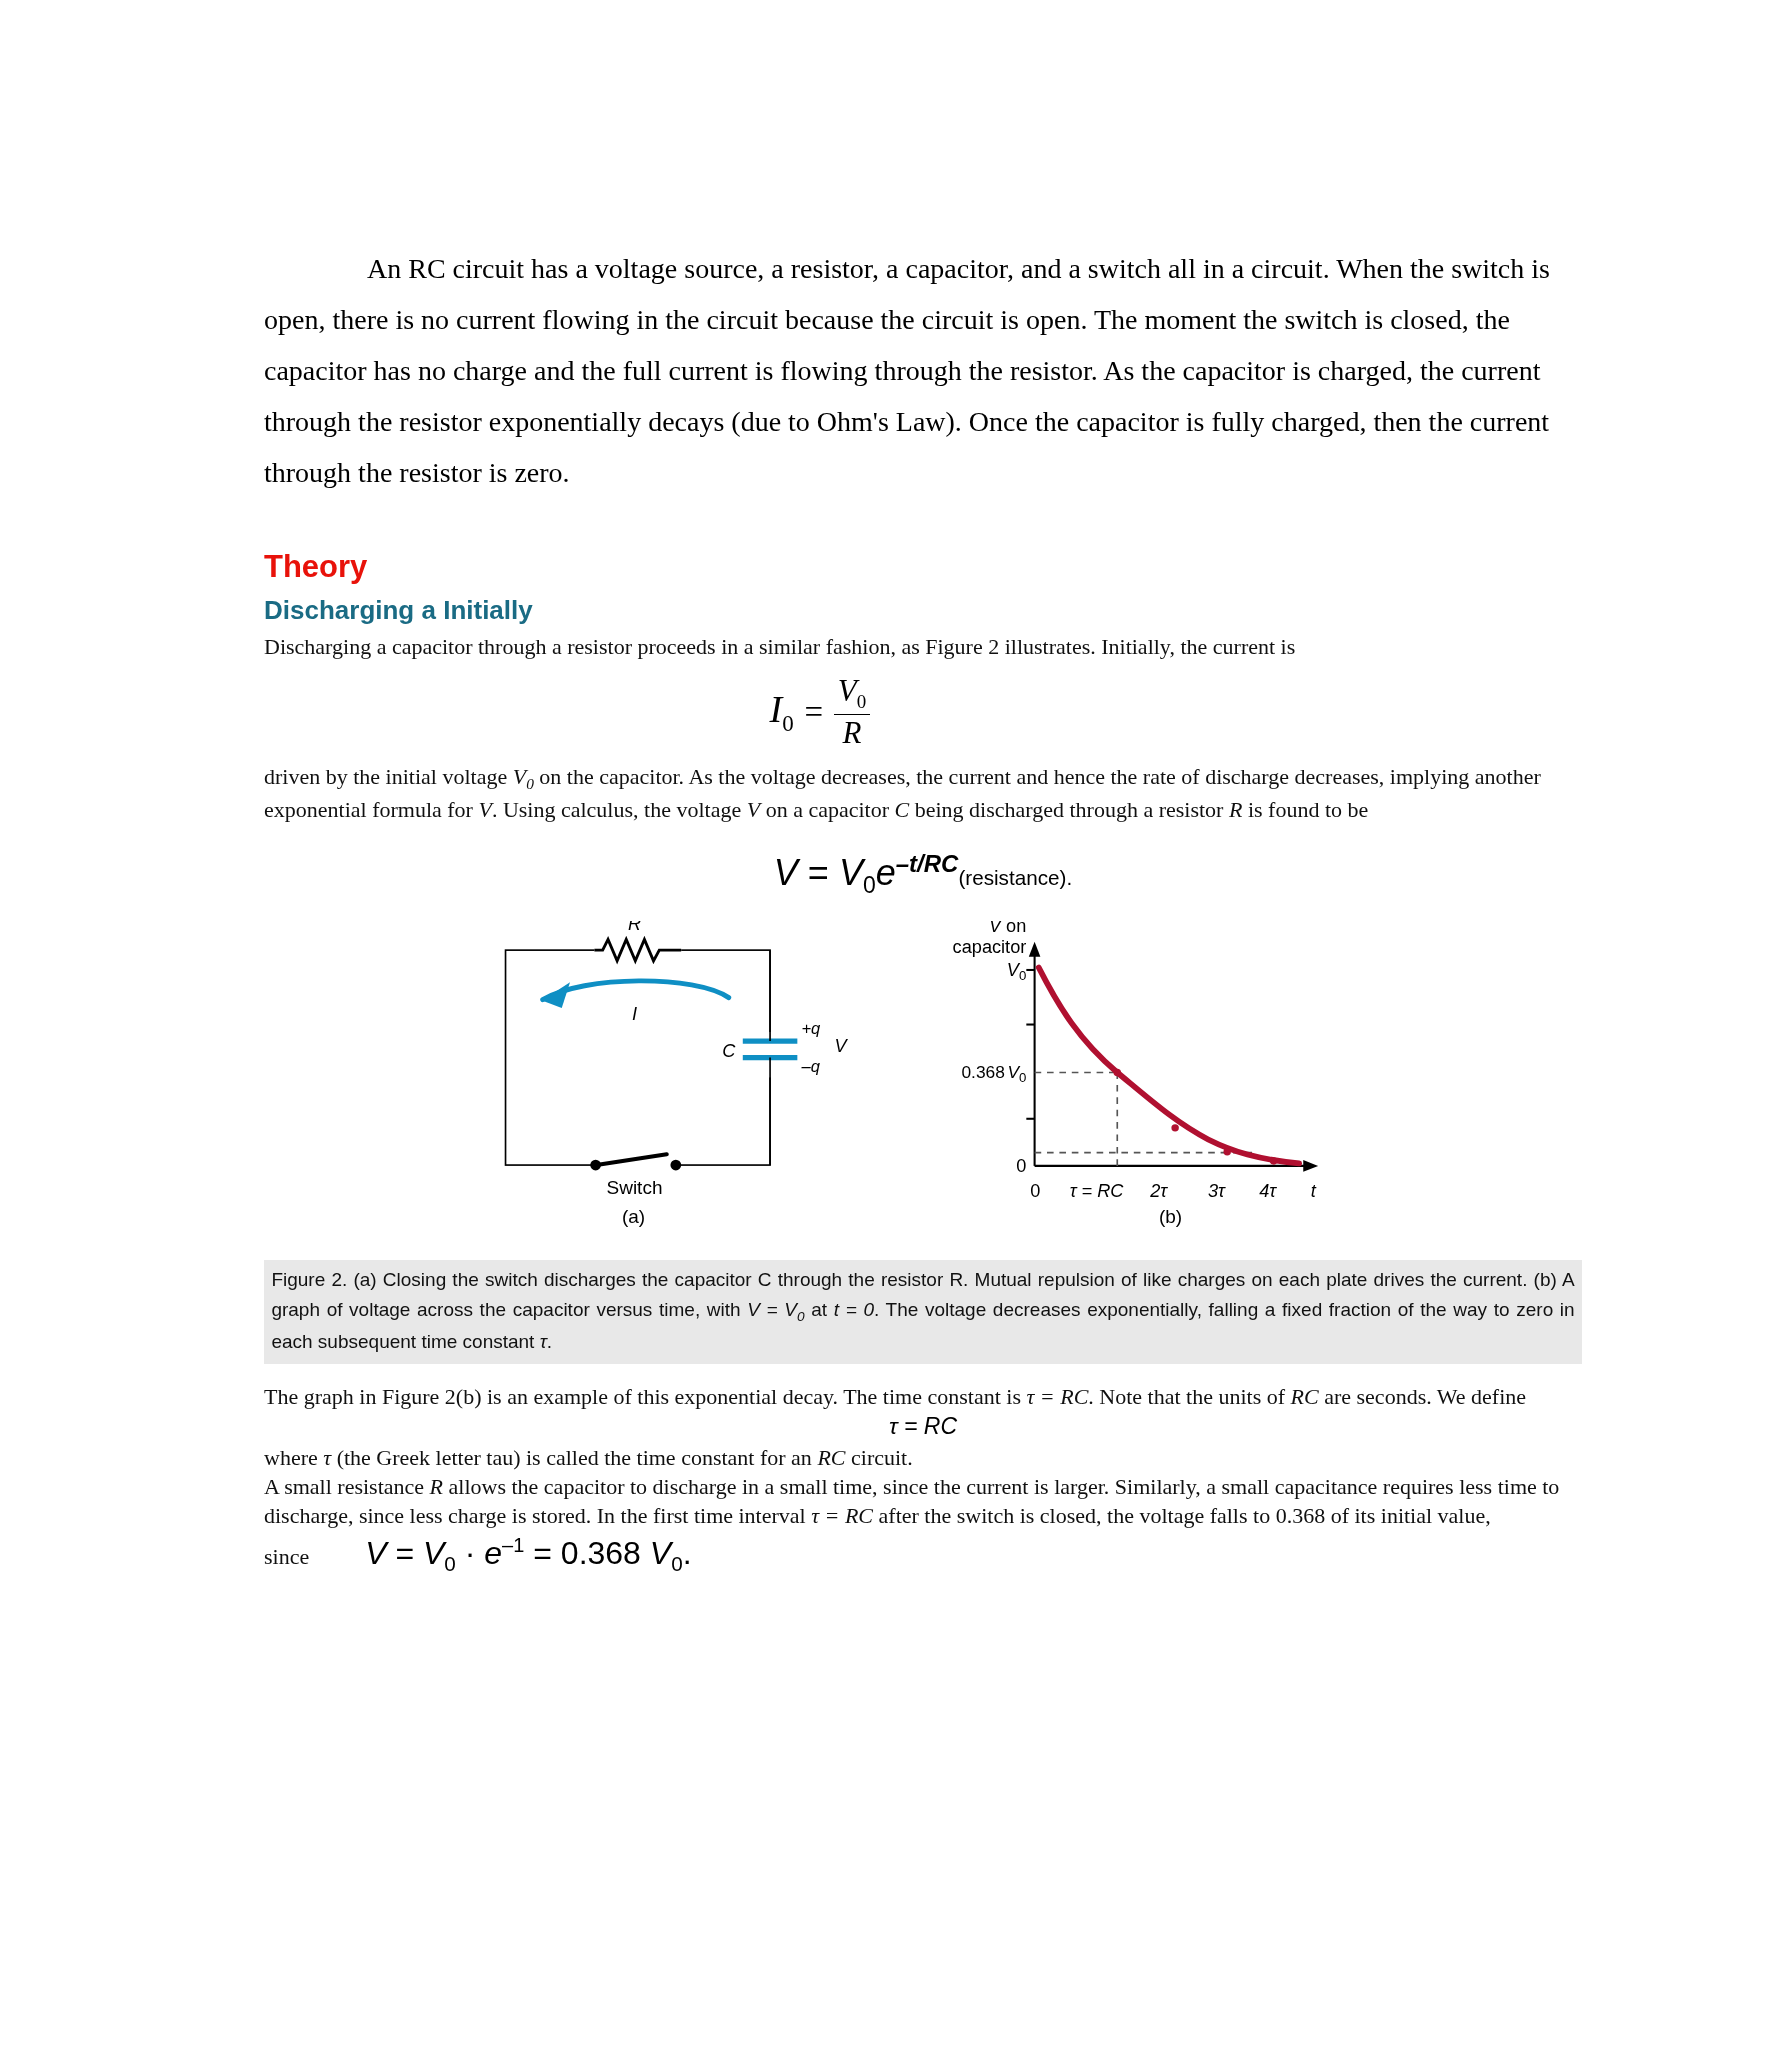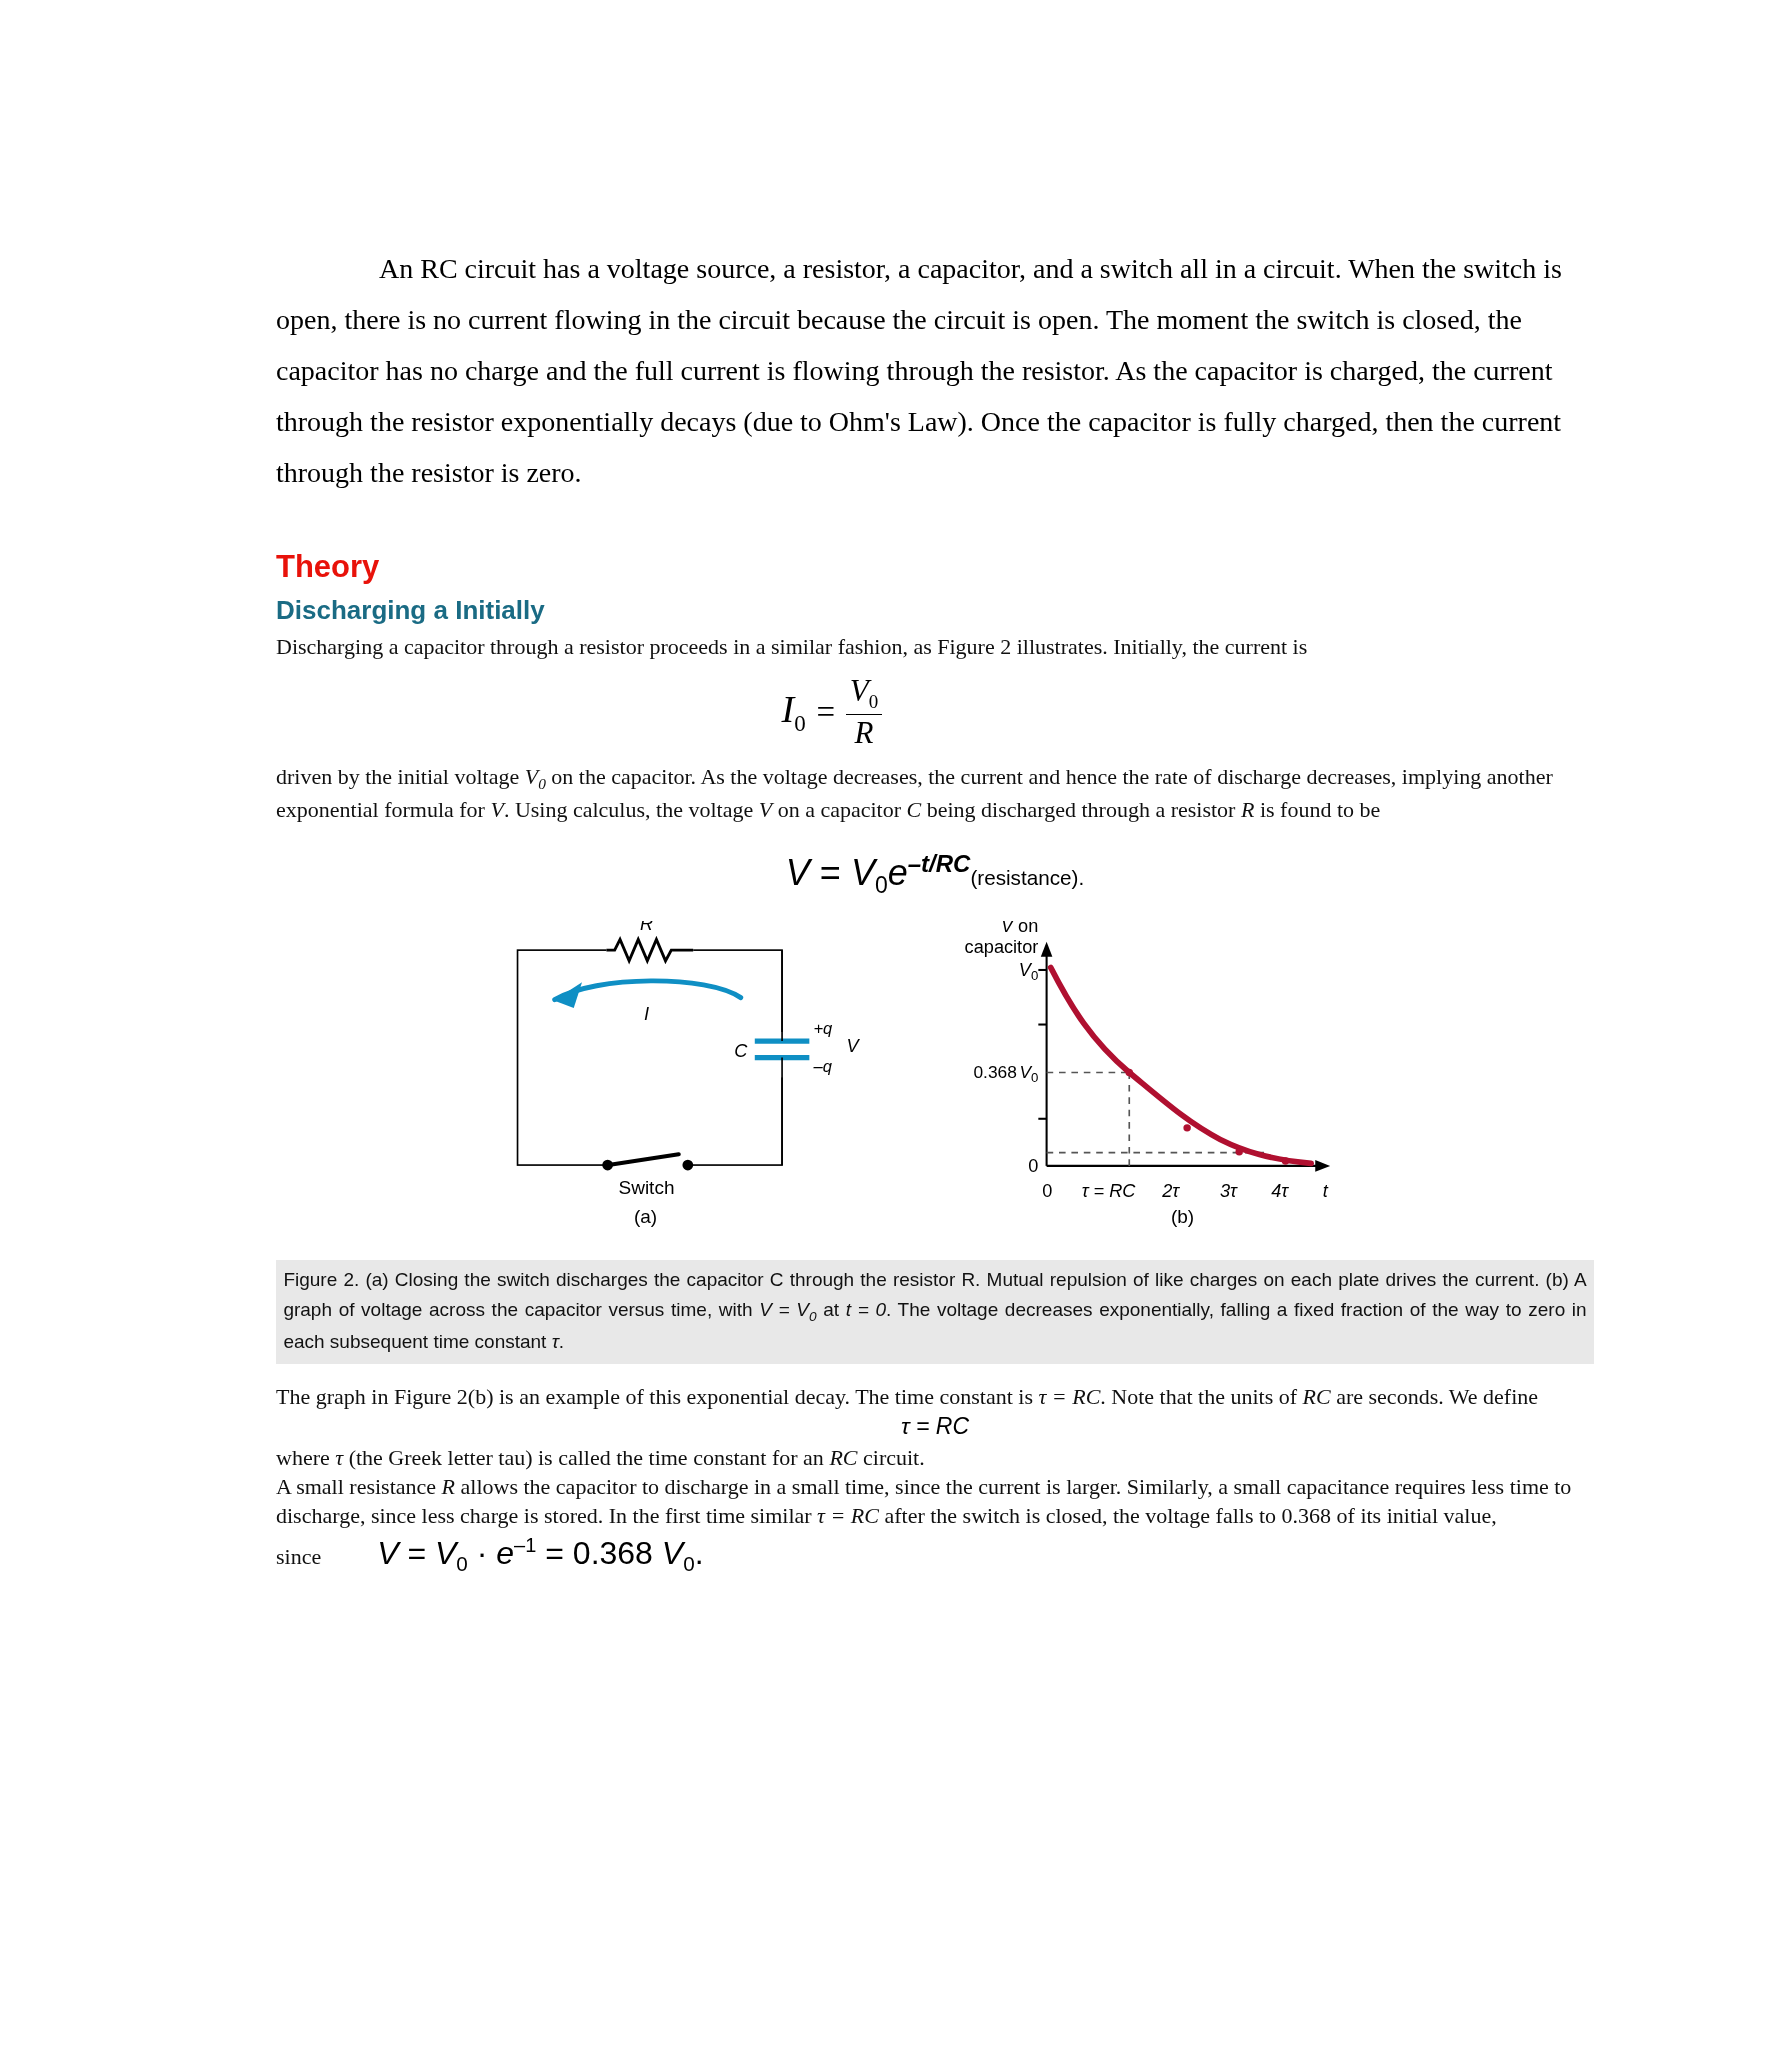--- a/index.html
+++ b/index.html
@@ -16,21 +16,21 @@
   }
   .page {
     position: relative;
     width: 1784px;
     height: 2309px;
     box-sizing: border-box;
     padding: 0;
   }
   .content {
     position: absolute;
-    left: 276px;
+    left: 264px;
     top: 244px;
     width: 1318px;
   }
 
   
   .intro {
     font-family: "Liberation Serif", serif;
     font-size: 28px;
     line-height: 1.82;
     text-align: left;
@@ -266,21 +266,21 @@
     <div style="height:33px"></div>
 
     <p class="caption"><span>Figure 2.</span><span> (a) Closing the switch discharges the capacitor C through the resistor R. Mutual repulsion of like charges on each plate drives the current. (b) A graph of voltage across the capacitor versus time, with </span><i><span>V = V</span><sub style="font-size:0.72em">0</sub></i><span> at </span><i>t = 0</i><span>. The voltage decreases exponentially, falling a fixed fraction of the way to zero in each subsequent time constant </span><i>τ</i><span>.</span></p>
 
     <p class="body-text"><span>The graph in Figure 2(b) is an example of this exponential decay. The time constant is </span><i>τ = RC</i><span>. Note that the units of </span><i>RC</i><span> are seconds. We define</span></p>
 
     <div class="eq-tau">τ = RC</div>
 
     <p class="body-text"><span>where </span><i>τ</i><span> (the Greek letter tau) is called the time constant for an </span><i>RC</i><span> circuit.</span></p>
 
-    <p class="body-text"><span>A small resistance </span><i>R</i><span> allows the capacitor to discharge in a small time, since the current is larger. Similarly, a small capacitance requires less time to discharge, since less charge is stored. In the first time similar </span><i>τ = RC</i><span> after the switch is closed, the voltage falls to 0.368 of its initial value,</span></p>
+    <p class="body-text"><span>A small resistance </span><i>R</i><span> allows the capacitor to discharge in a small time, since the current is larger. Similarly, a small capacitance requires less time to discharge, since less charge is stored. In the first time interval </span><i>τ = RC</i><span> after the switch is closed, the voltage falls to 0.368 of its initial value,</span></p>
 
     <div style="display:flex; align-items:baseline;">
       <span class="body-text" style="margin-right:56px;">since</span>
       <span class="eq-since"><span class="v">V</span>&nbsp;<span>=</span>&nbsp;<span class="v">V</span><span class="sub">0</span>&nbsp;<span>·</span>&nbsp;<span class="v">e</span><span class="sup">–1</span>&nbsp;<span>= 0.368</span>&nbsp;<span class="v">V</span><span class="sub">0</span><span>.</span></span>
     </div>
 
   </div>
 </div>
 
 

